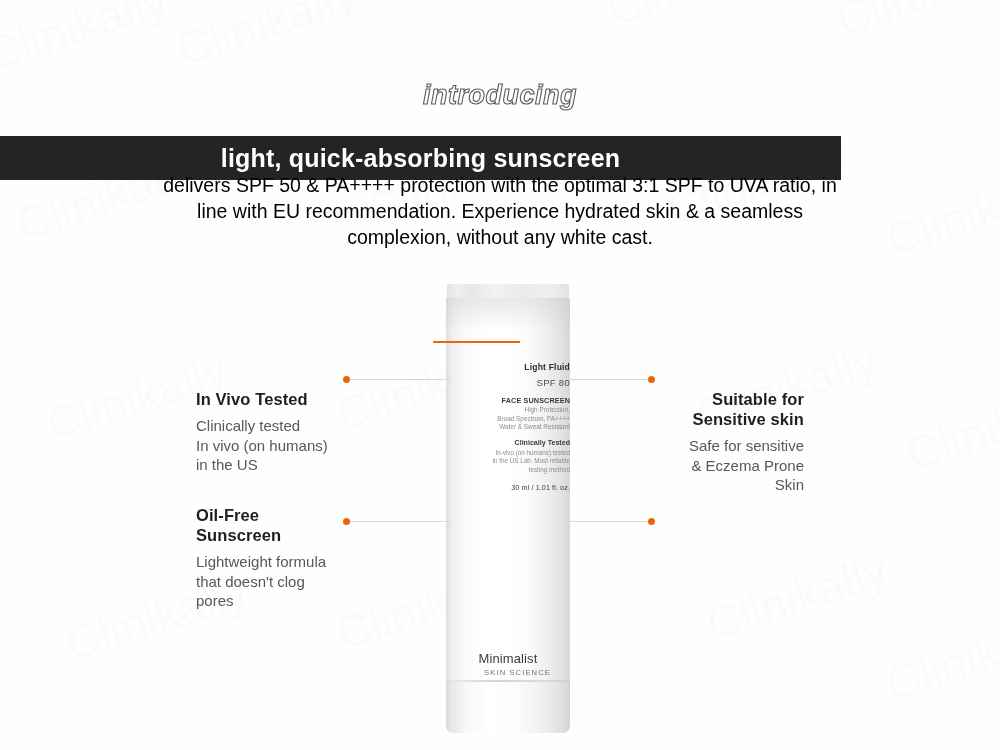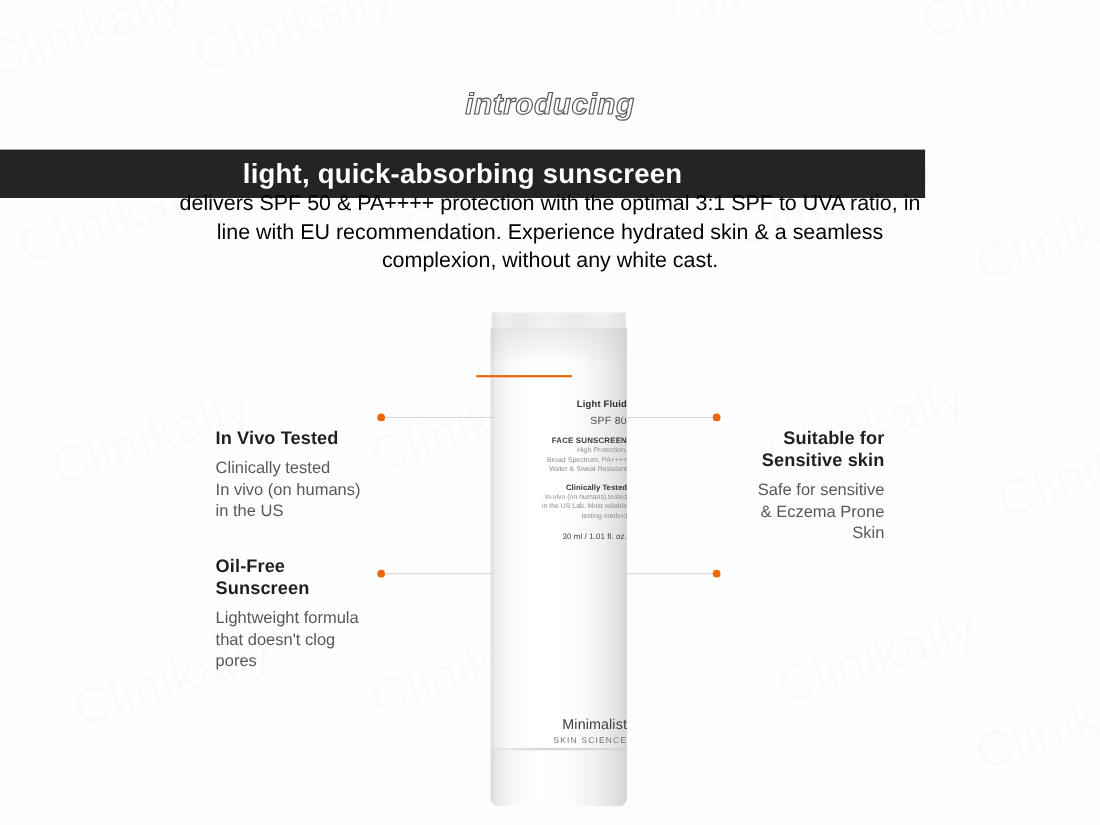--- a/index.html
+++ b/index.html
@@ -224,21 +224,21 @@
     font-size: 7.2px;
     font-weight: normal;
     color: #3c3c3c;
     letter-spacing: 0.1px;
   }
   .brand-block {
     position: absolute;
     left: 0;
     top: 367px;
     width: 124px;
-    text-align: right;
+    text-align: center;
     z-index: 3;
   }
   .brand-name {
     font-size: 13px;
     color: #3c3c3c;
     letter-spacing: 0.1px;
   }
   .brand-sub {
     font-size: 7.6px;
     color: #6f6f6f;

